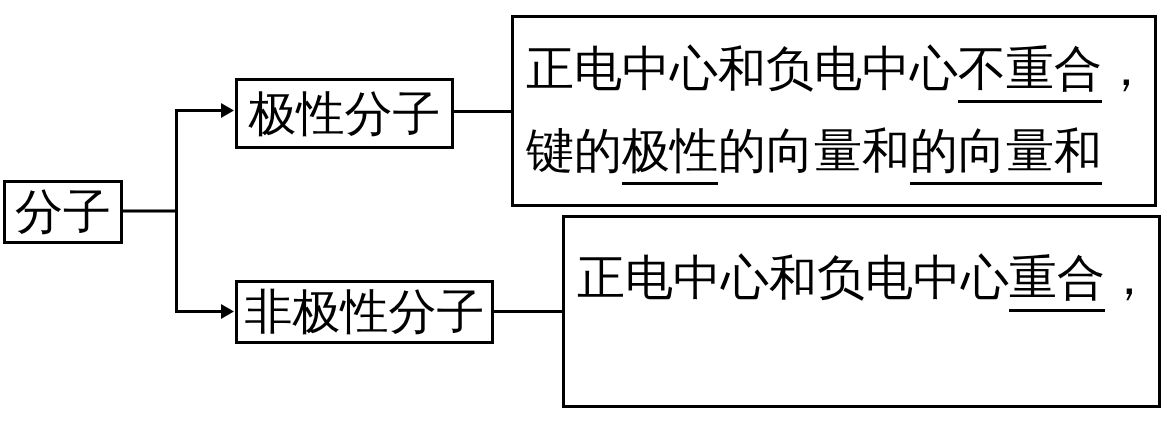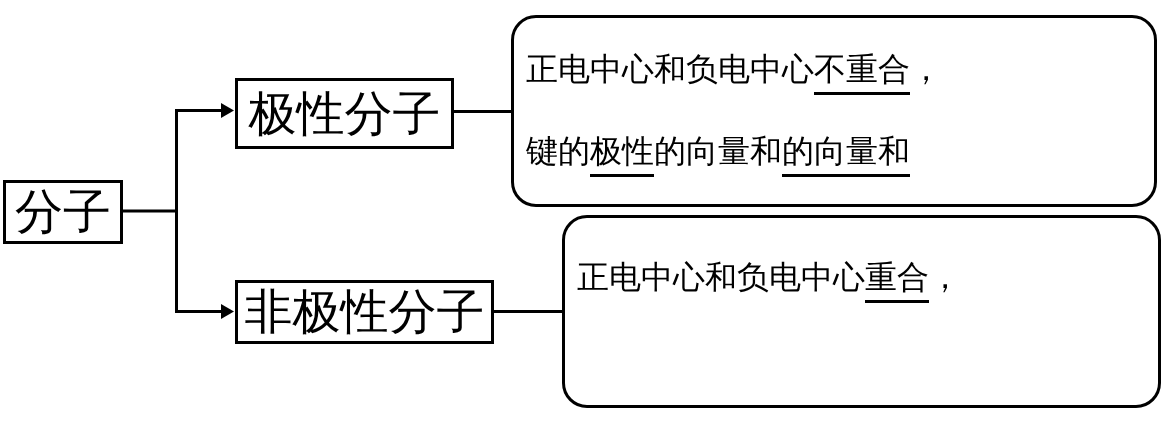--- a/index.html
+++ b/index.html
@@ -29,23 +29,22 @@
     justify-content: center;
     font-size: 48px;
     line-height: 1;
     white-space: nowrap;
   }
   .node-root   { left: 3px;   top: 180px; width: 120px; height: 64px; }
   .node-polar  { left: 235px; top: 78px;  width: 219px; height: 71px; }
   .node-nonpol { left: 235px; top: 280px; width: 259px; height: 64px; }
 
   .desc {
-    font-size: 32px;
+    font-size: 48px;
     white-space: nowrap;
-    border-radius: 25px;
   }
   .desc-top    { left: 511px; top: 15px;  width: 646px; height: 192px; padding: 10px 0 0 12px; line-height: 82px; }
   .desc-bottom { left: 562px; top: 215px; width: 599px; height: 193px; padding: 20px 8px 0 12px; line-height: 79px; }
   .desc-line { display: block; }
 
   .u {
     border-bottom: 3px solid #000000;
     padding-bottom: 5px;
   }
 

